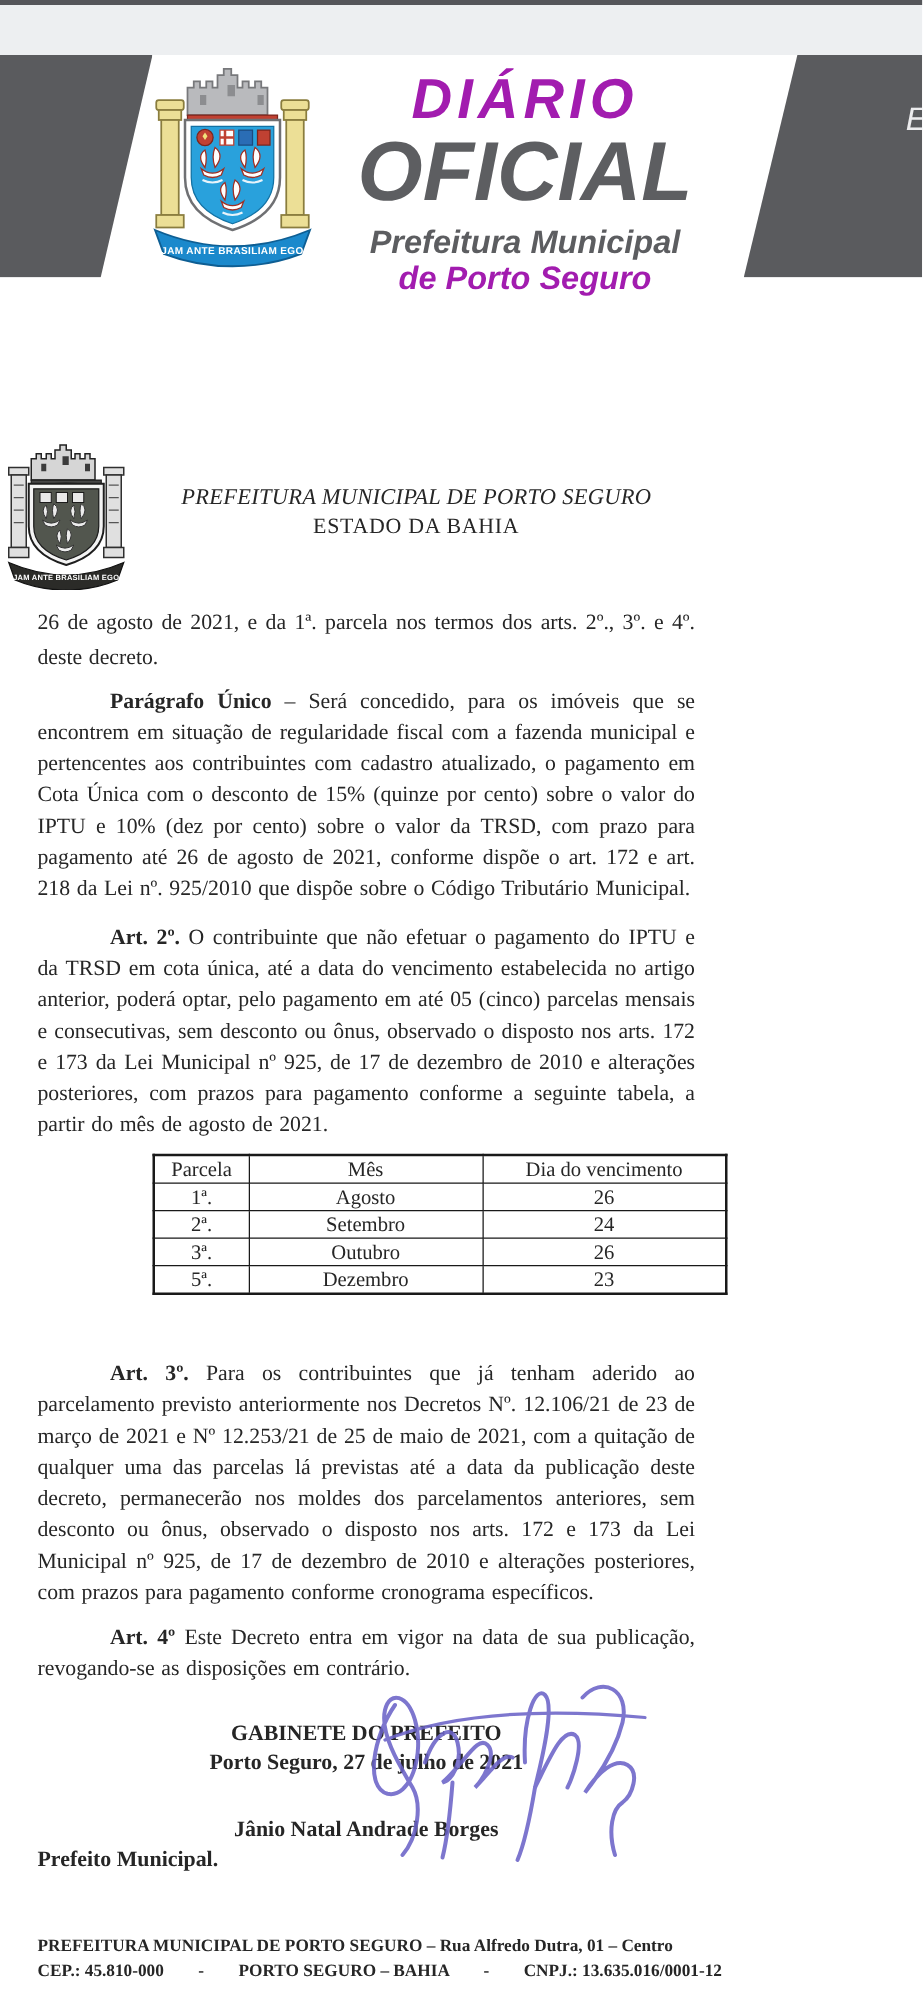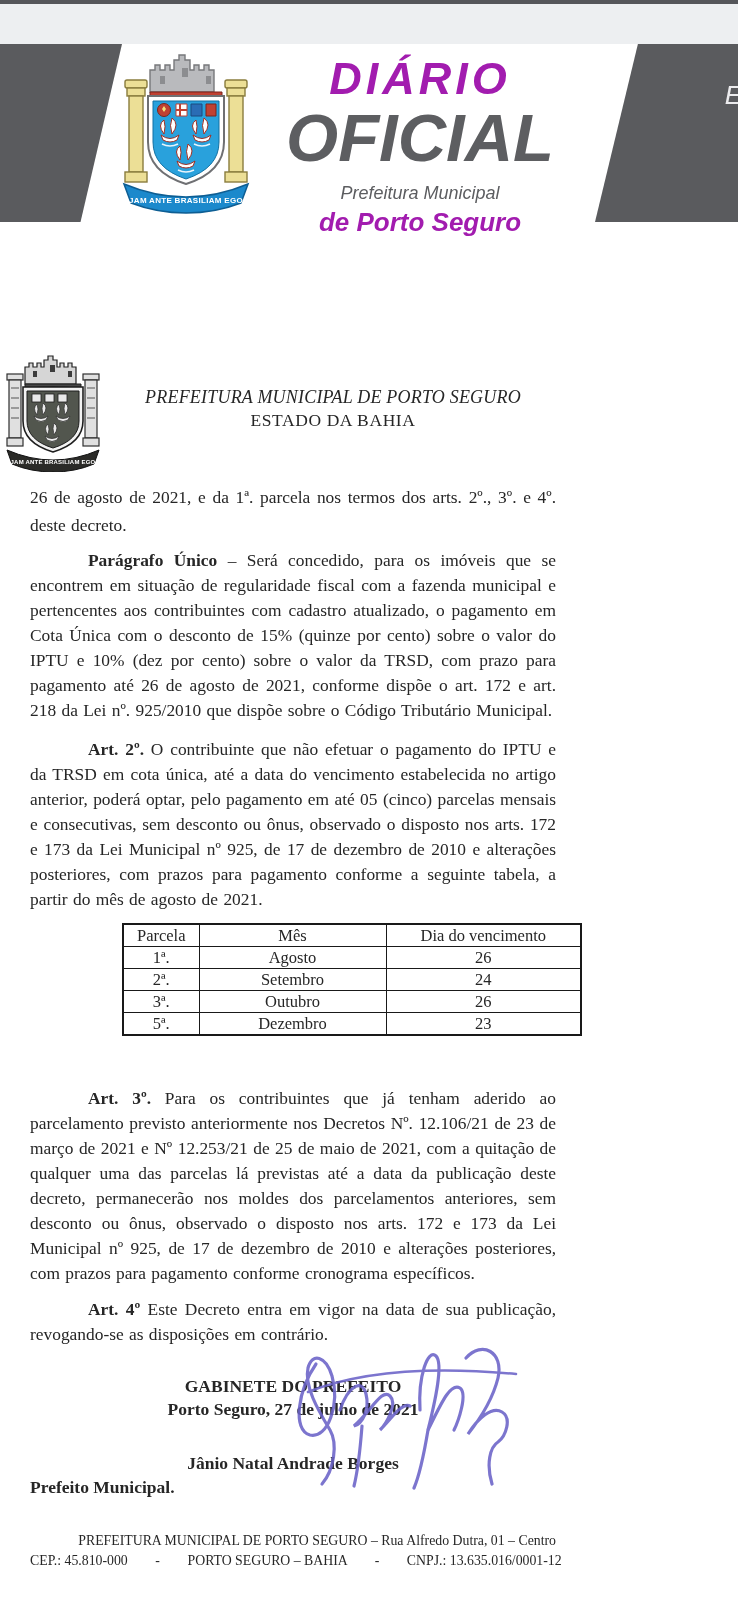--- a/index.html
+++ b/index.html
@@ -12,21 +12,21 @@
   .band{position:absolute;top:0;height:178px;background:#5a5b5e;}
   .band-left{left:0;width:122px;clip-path:polygon(0 0,100% 0,66% 100%,0 100%);}
   .band-right{left:595px;width:143px;clip-path:polygon(30% 0,100% 0,100% 100%,0 100%);}
   .edge-text{position:absolute;right:-4px;top:36px;font-family:"Liberation Sans",sans-serif;
              font-style:italic;font-size:26px;color:#ececee;}
   .crest-color{position:absolute;left:120px;top:8px;}
   .banner-titles{position:absolute;left:252px;top:12px;width:336px;text-align:center;
                  font-family:"Liberation Sans",sans-serif;font-style:italic;}
   .t1{font-size:45px;font-weight:600;letter-spacing:4px;color:#a21caf;line-height:1;}
   .t2{font-size:67px;font-weight:700;letter-spacing:0;color:#5d5e61;line-height:1;margin-top:3px;}
-  .t3{font-size:18px;font-weight:400;color:#5c5d60;line-height:29px;margin-top:8px;}
+  .t3{font-size:26px;font-weight:700;color:#5c5d60;line-height:29px;margin-top:8px;}
   .t4{font-size:26px;font-weight:700;color:#a21caf;line-height:29px;}
   
   .doc{position:absolute;left:0;top:222px;width:588px;box-sizing:border-box;
        padding:0 32px 0 30px;}
   .crest-bw{position:absolute;left:5px;top:132px;}
   .doc-heading{margin:165px 0 0 80px;text-align:center;}
   .h1{font-style:italic;font-size:18px;letter-spacing:.2px;}
   .h2{font-size:17.5px;letter-spacing:.6px;margin-top:2px;}
   .body-p{margin:0;font-size:17.4px;line-height:25px;text-align:justify;text-indent:58px;
           word-spacing:1px;}
@@ -42,21 +42,21 @@
   .itable th,.itable td{border:1.5px solid #191919;text-align:center;padding:0;
                         height:21px;line-height:21px;}
   .itable th{font-weight:400;}
   .col-parcela{width:76px;}.col-mes{width:187px;}.col-dia{width:195px;}
   
   .sig-office{margin-top:28px;text-align:center;font-weight:700;font-size:17.5px;line-height:23px;}
   .sig-date{text-align:center;font-weight:700;font-size:17.5px;line-height:23px;}
   .sig-name{margin-top:30px;text-align:center;font-weight:700;font-size:17.5px;line-height:24px;}
   .sig-role{font-weight:700;font-size:17.5px;line-height:24px;}
   .signature-svg{position:absolute;left:278px;top:1312px;pointer-events:none;}
-  .doc-footer{margin-top:32px;text-align:right;font-weight:400;font-size:13.8px;line-height:20px;}
+  .doc-footer{margin-top:48px;text-align:left;font-weight:700;font-size:13.8px;line-height:20px;}
   .doc-footer .f2{white-space:pre;}
 </style>
 </head>
 <body>
 
 <div class="screen">
 
   <div class="topbar"></div>
   <div class="lightband"></div>
 

